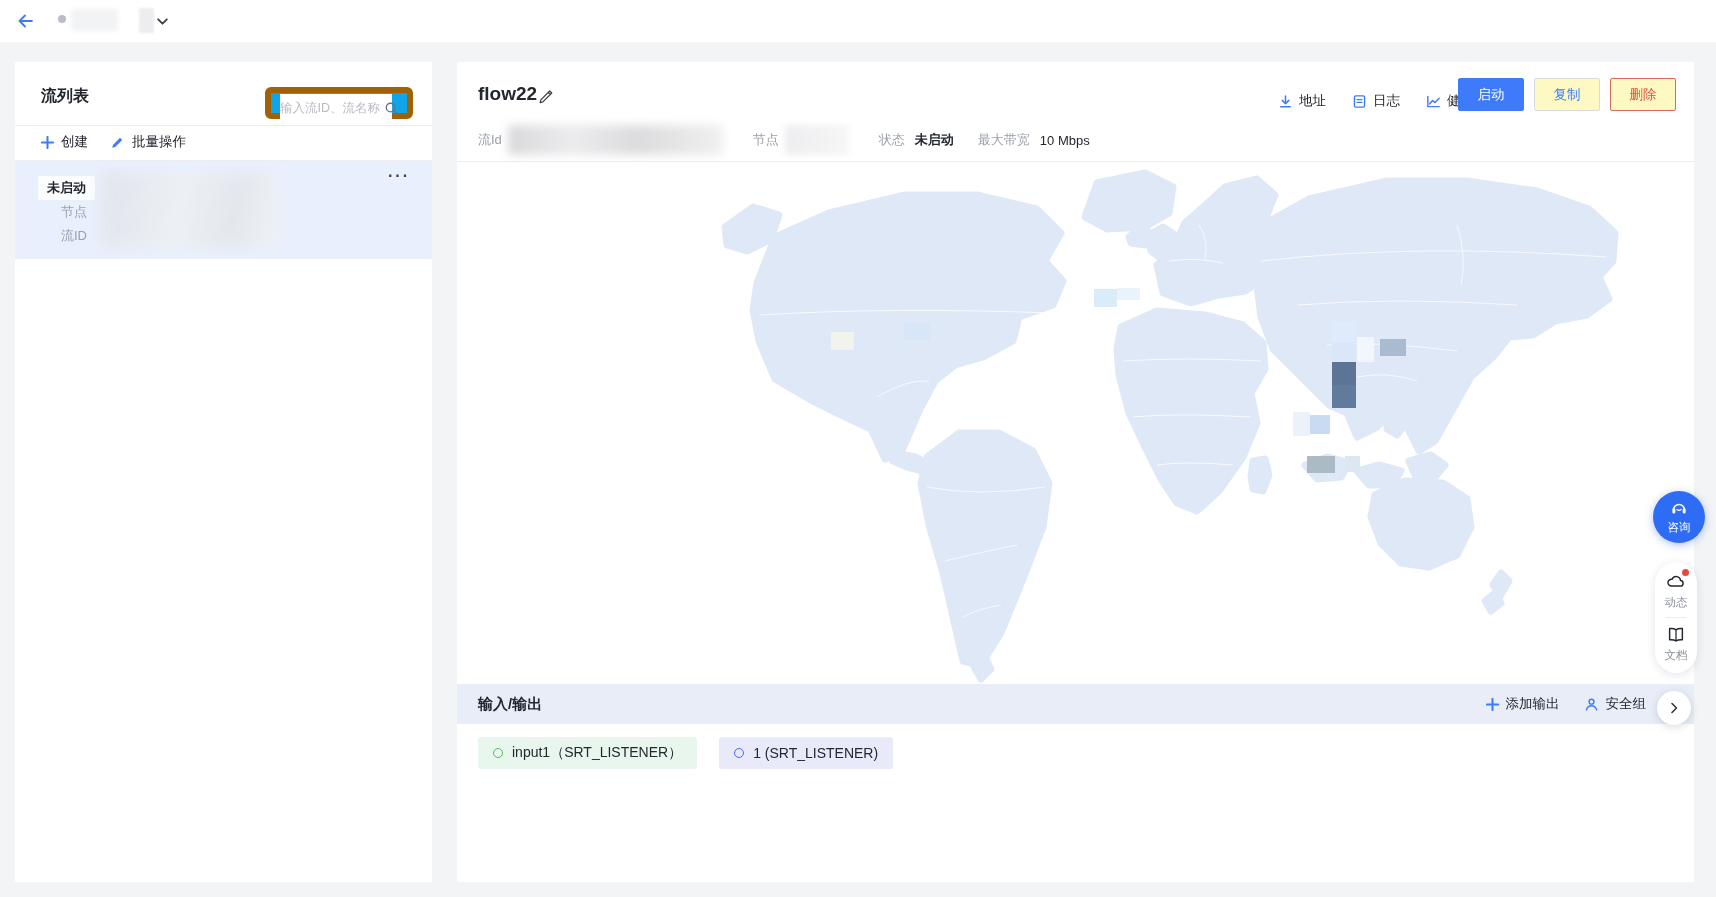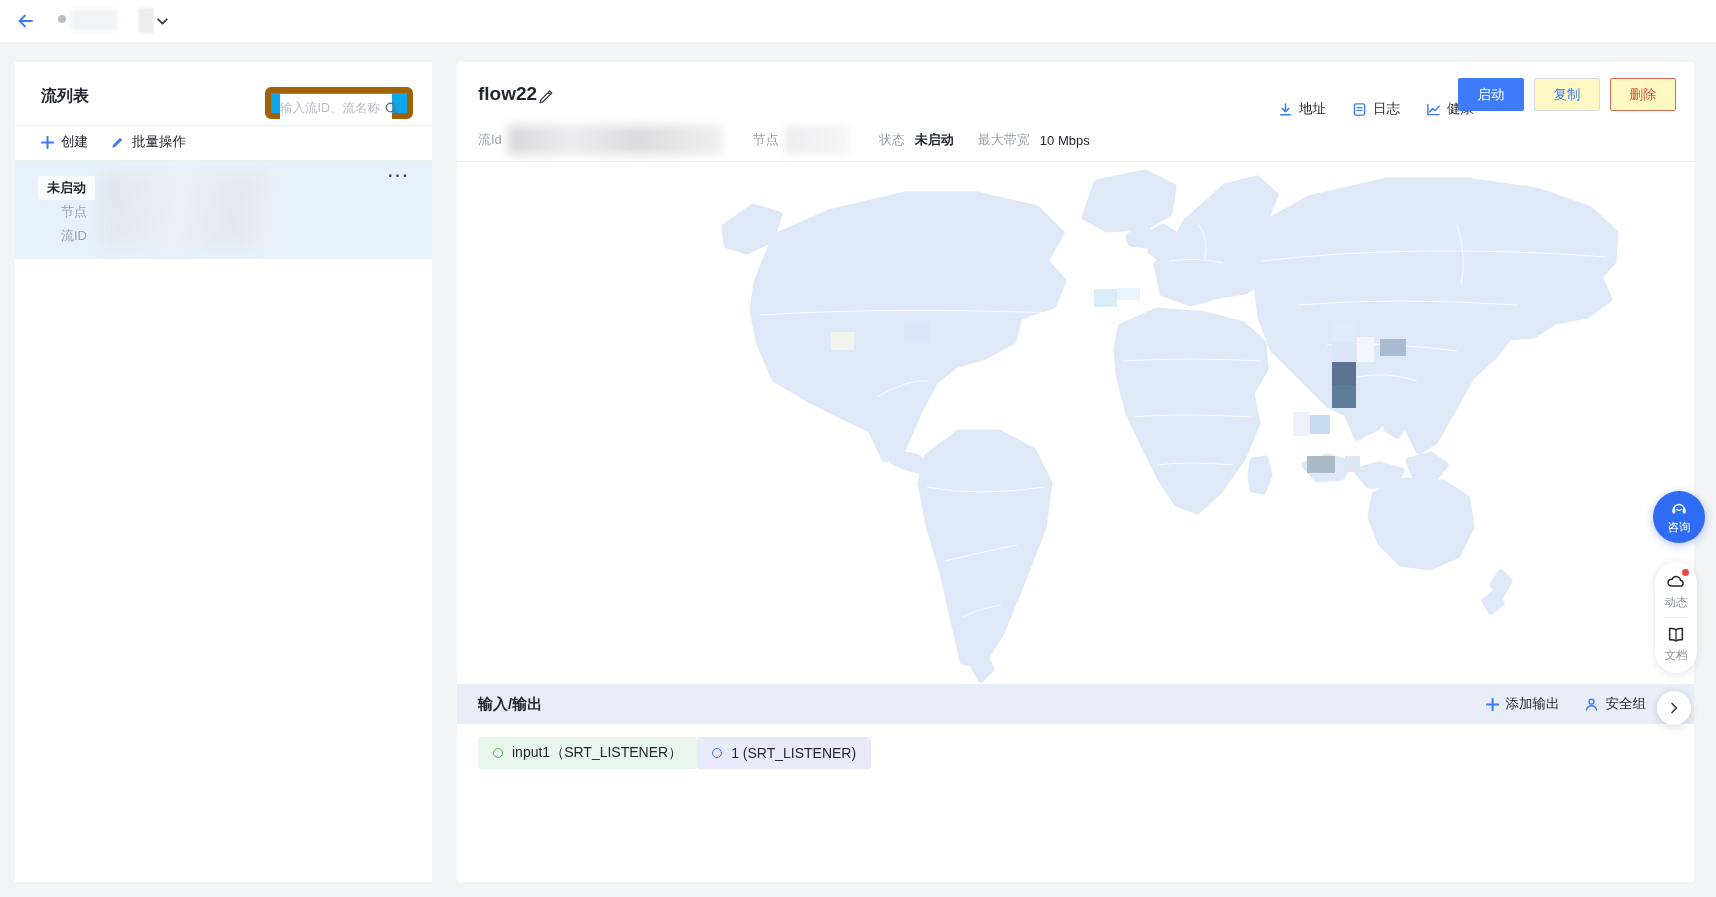--- a/index.html
+++ b/index.html
@@ -46,39 +46,39 @@
   
   .m-title{position:absolute;left:21px;top:21px;font-size:19px;font-weight:bold;color:var(--text-dark);}
   .m-edit{position:absolute;left:81px;top:25px;width:17px;height:17px;cursor:pointer;}
   .m-info{position:absolute;left:21px;top:63px;height:30px;display:flex;align-items:center;font-size:13px;}
   .m-info .lab{color:var(--text-gray);}
   .m-info .val{color:var(--text-dark);}
   .m-info .strong{font-weight:bold;}
   .blur1{width:215px;height:30px;margin:0 6px;border-radius:3px;background:linear-gradient(90deg,#d9d9db,#ececee 30%,#dcdcde 60%,#f0f0f1);filter:blur(5px);}
   .blur2{width:64px;height:30px;margin:0 6px;border-radius:3px;background:linear-gradient(90deg,#eeeef0,#f6f6f7);filter:blur(3px);}
   .gap24{width:24px;}.gap10{width:10px;}
-  .m-links{position:absolute;top:38px;display:flex;align-items:flex-start;font-size:13.5px;color:var(--text-dark);}
+  .m-links{position:absolute;top:30px;display:flex;align-items:flex-start;font-size:13.5px;color:var(--text-dark);}
   .m-link{display:flex;align-items:center;gap:6px;cursor:pointer;margin-left:26px;}
   .m-buttons{position:absolute;left:1001px;top:16px;display:flex;gap:10px;}
   .btn{width:66px;height:33px;border-radius:2px;font-size:13.5px;display:flex;align-items:center;justify-content:center;cursor:pointer;border:1px solid transparent;}
   .btn-primary{background:var(--primary);color:#fff;border-color:var(--primary);}
   .btn-plain{background:#fef9c3;color:var(--primary);border-color:#d8dbe0;}
   .btn-danger{background:#fef9c3;color:var(--danger);border-color:var(--danger-border);}
   .m-divider{position:absolute;left:0;top:99px;width:1237px;height:1px;background:var(--divider);}
 
   
   .map-wrap{position:absolute;left:0;top:103px;width:1237px;height:520px;overflow:hidden;}
   .map-wrap svg{display:block;}
 
   
   .io-header{position:absolute;left:0;top:622px;width:1237px;height:40px;background:var(--io-header-bg);}
   .io-title{position:absolute;left:21px;top:11px;font-size:15px;font-weight:bold;color:var(--text-dark);}
   .io-actions{position:absolute;right:48px;top:0;height:40px;display:flex;align-items:center;gap:24px;font-size:13.5px;color:var(--text-dark);}
   .io-action{display:flex;align-items:center;gap:7px;cursor:pointer;}
-  .io-tags{position:absolute;left:21px;top:675px;display:flex;}
+  .io-tags{position:absolute;left:21px;top:675px;display:flex;gap:22px;}
   .tag{height:32px;border-radius:3px;display:flex;align-items:center;gap:9px;padding:0 15px;font-size:14px;color:var(--text-dark);cursor:pointer;}
   .tag .ring{width:10px;height:10px;border-radius:50%;border:1.6px solid;background:transparent;}
   .tag-input{background:var(--tag-input-bg);}
   .tag-input .ring{border-color:var(--tag-input-ring);}
   .tag-output{background:var(--tag-output-bg);}
   .tag-output .ring{border-color:var(--tag-output-ring);}
 
   
   .f-consult{position:absolute;left:1653px;top:491px;width:52px;height:52px;border-radius:50%;background:var(--primary-dark);
      display:flex;flex-direction:column;align-items:center;justify-content:center;gap:1px;cursor:pointer;box-shadow:0 2px 8px rgba(30,80,200,.35);}

